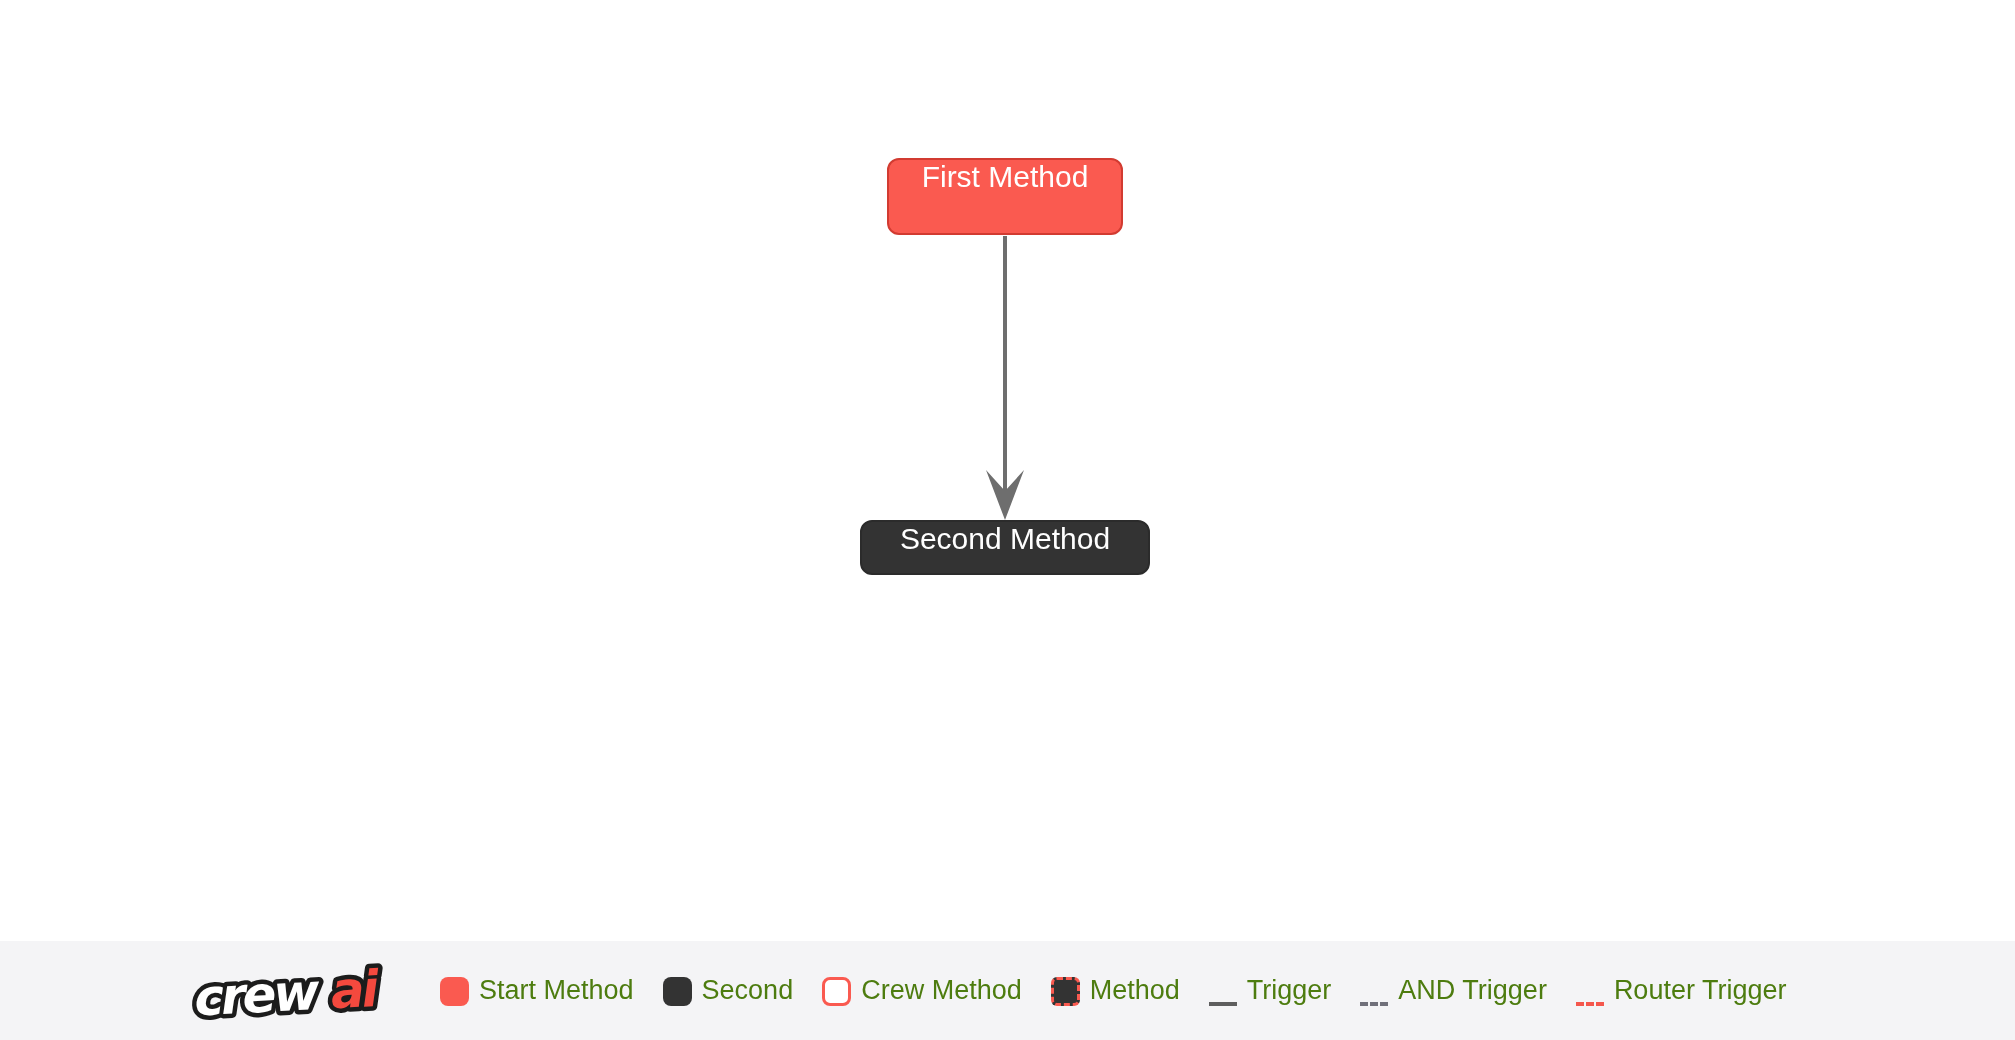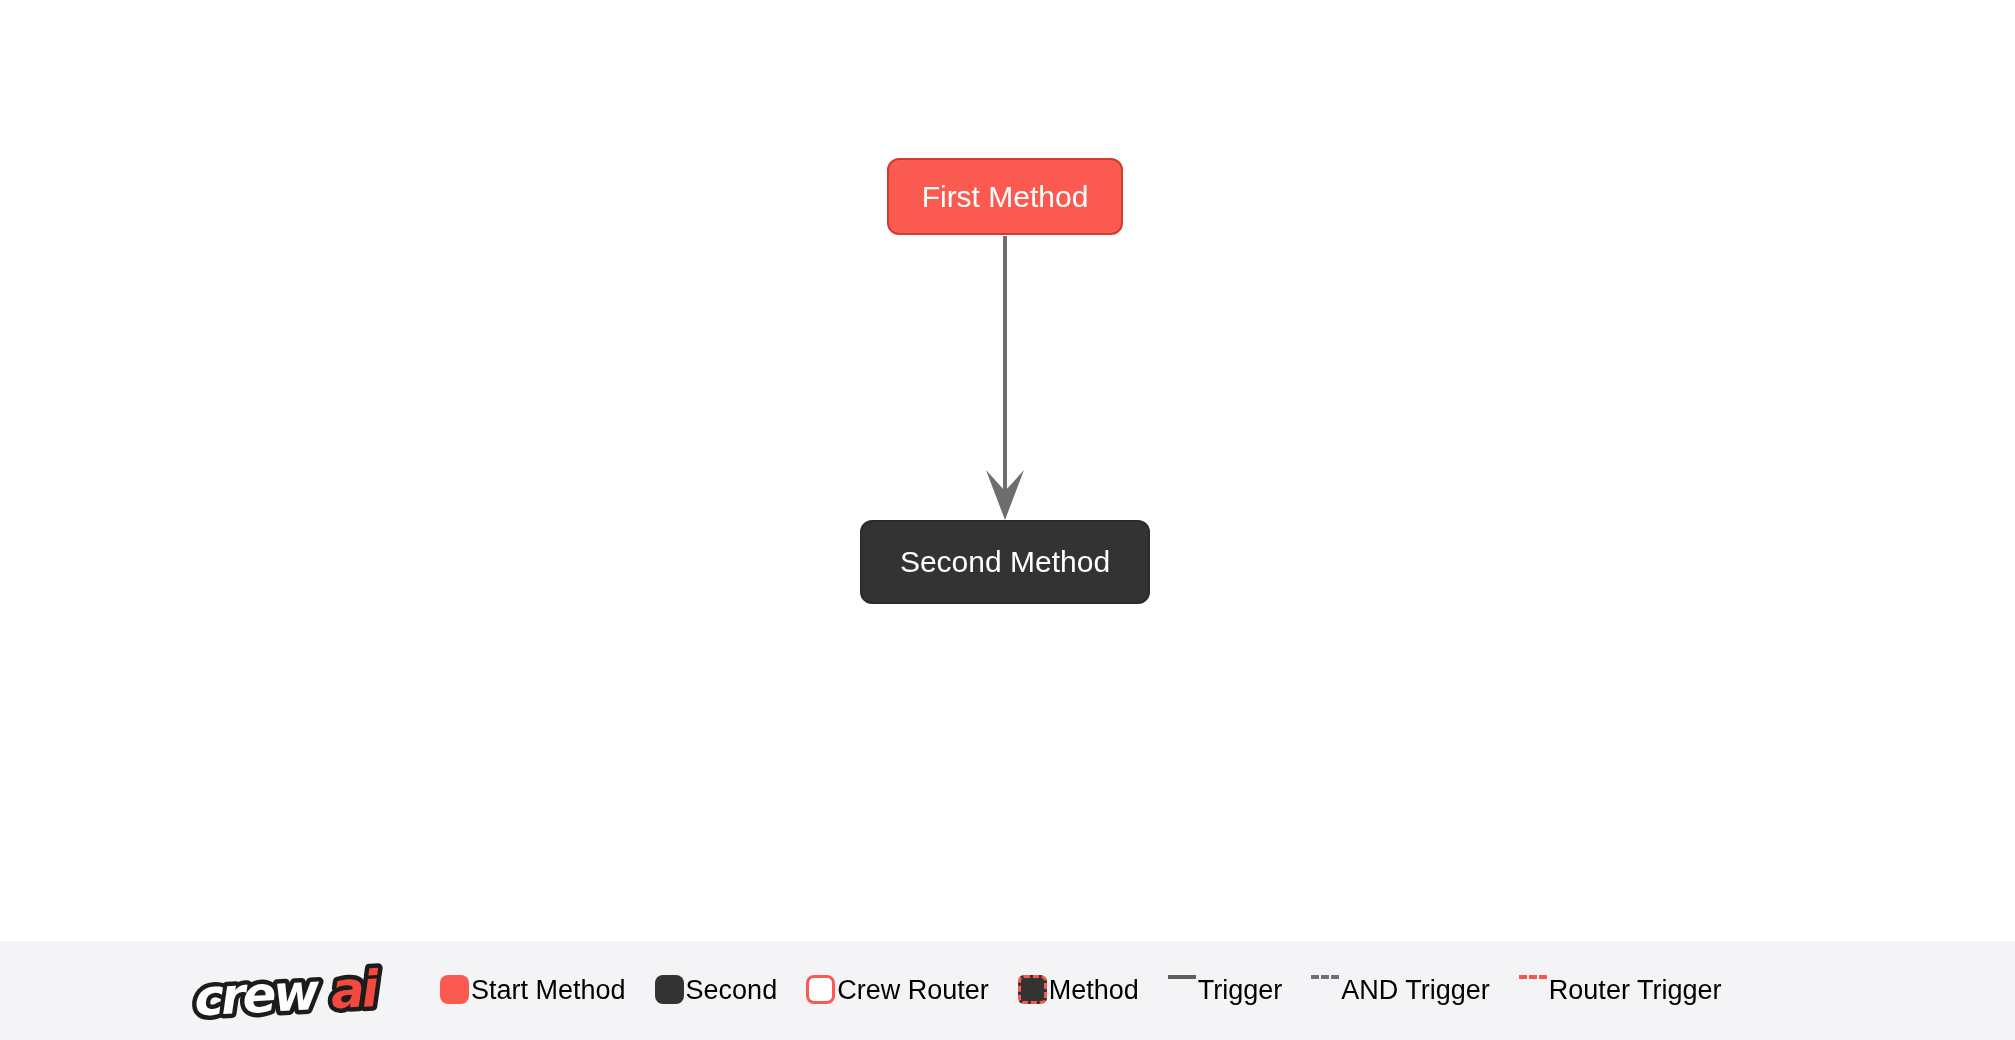--- a/index.html
+++ b/index.html
@@ -15,56 +15,56 @@
     background: #ffffff;
   }
   .edge-layer {
     position: absolute; left: 0; top: 0;
     width: 2015px; height: 941px;
     pointer-events: none;
   }
   .node {
     position: absolute;
     box-sizing: border-box;
-    display: flex; align-items: center; justify-content: center;
+    display: flex; justify-content: center;
     color: #ffffff;
     font-size: 30px;
     border-radius: 12px;
     white-space: nowrap;
     cursor: pointer;
     user-select: none;
   }
   .node-start {
     left: 887px; top: 158px; width: 236px; height: 77px;
     background: #FA5A50;
     border: 2px solid #D23B31;
   }
   .node-method {
-    left: 860px; top: 520px; width: 290px; height: 84px;
+    left: 860px; top: 520px; width: 290px; height: 55px;
     background: #333333;
     border: 2px solid #2B2B2B;
   }
   .legend-bar {
     box-sizing: border-box;
     width: 2015px; height: 99px;
     background: #F4F4F6;
     display: flex; align-items: center;
     padding-left: 190px;
   }
   .logo { flex: 0 0 auto; }
   .legend-items {
     display: flex; align-items: center;
     margin-left: 32px;
     gap: 29px;
   }
   .legend-item {
-    display: flex; align-items: flex-start;
-    gap: 2px;
+    display: flex; align-items: flex-end;
+    gap: 10px;
     font-size: 27px;
-    color: #000000;
+    color: #4d7c0f;
     white-space: nowrap;
   }
   .swatch {
     box-sizing: border-box;
     width: 29px; height: 29px;
     border-radius: 8px;
     flex: 0 0 auto;
   }
   .swatch-start  { background: #FA5A50; }
   .swatch-method { background: #333333; }
@@ -116,21 +116,21 @@
       <span>Start Method</span>
     </div>
 
     <div class="legend-item">
       <span class="swatch swatch-method"></span>
       <span>Second</span>
     </div>
 
     <div class="legend-item">
       <span class="swatch swatch-crew"></span>
-      <span>Crew Router</span>
+      <span>Crew Method</span>
     </div>
 
     <div class="legend-item">
       <span class="swatch swatch-router"></span>
       <span>Method</span>
     </div>
 
     <div class="legend-item">
       <span class="line-swatch line-trigger"></span>
       <span>Trigger</span>

